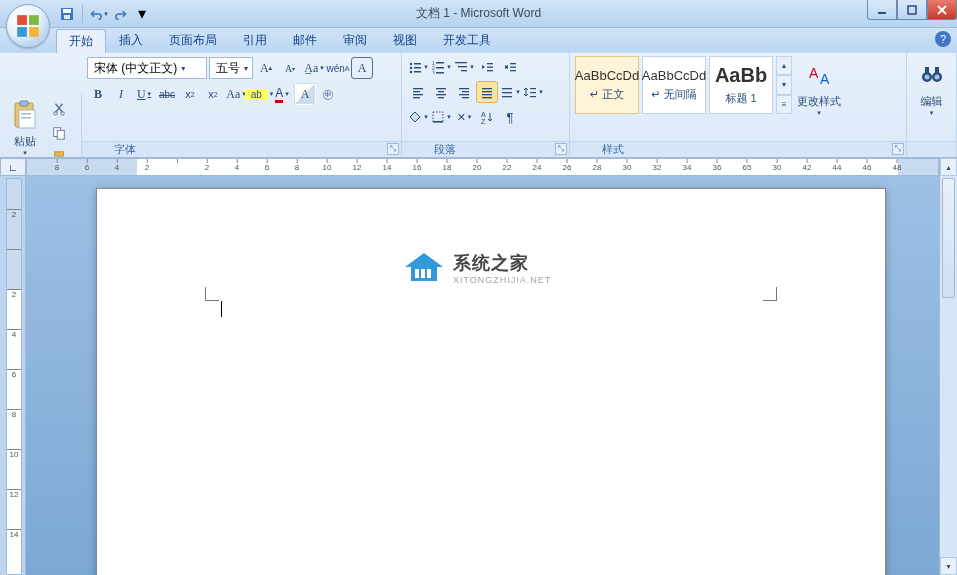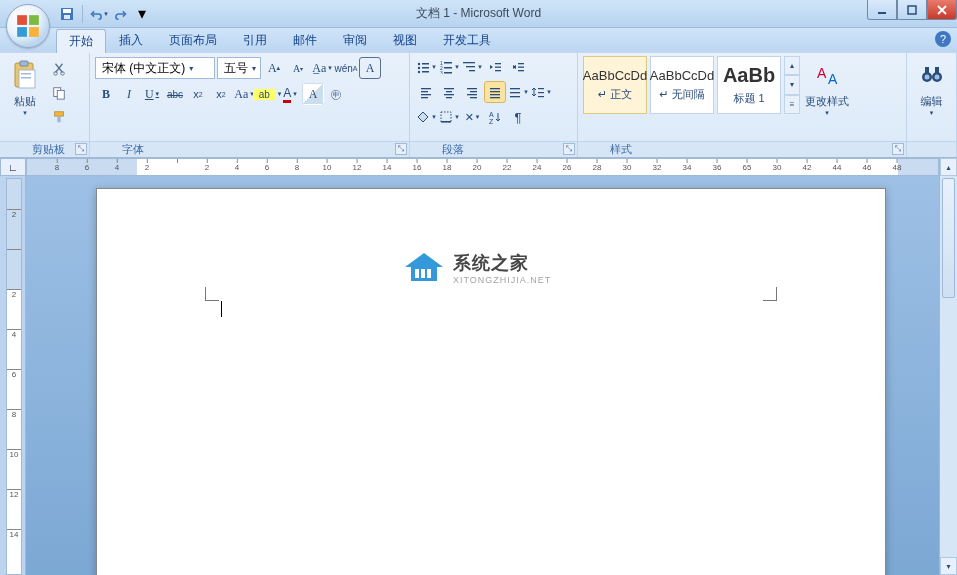--- a/index.html
+++ b/index.html
@@ -150,21 +150,21 @@
   <div class="tab">引用</div>
   <div class="tab">邮件</div>
   <div class="tab">审阅</div>
   <div class="tab">视图</div>
   <div class="tab">开发工具</div>
   <div class="help-btn">?</div>
 </div>
 
 <div class="ribbon">
 
-  <div class="group" style="width:90px;">
+  <div class="group" style="width:82px;margin-top:40px;">
     <div class="group-body">
       <div class="bigbtn">
         <div class="ico">
             <svg width="28" height="30" viewBox="0 0 28 30">
               <rect x="4" y="3" width="18" height="24" rx="2" fill="#e8c56e" stroke="#b8933a"></rect>
               <rect x="9" y="1" width="8" height="5" rx="1" fill="#9fb9d6" stroke="#6f8aa8"></rect>
               <rect x="8" y="10" width="16" height="18" fill="#fff" stroke="#9fb9d6"></rect>
               <rect x="10" y="13" width="10" height="1.5" fill="#9fb9d6"></rect>
               <rect x="10" y="17" width="10" height="1.5" fill="#9fb9d6"></rect>
             </svg>

